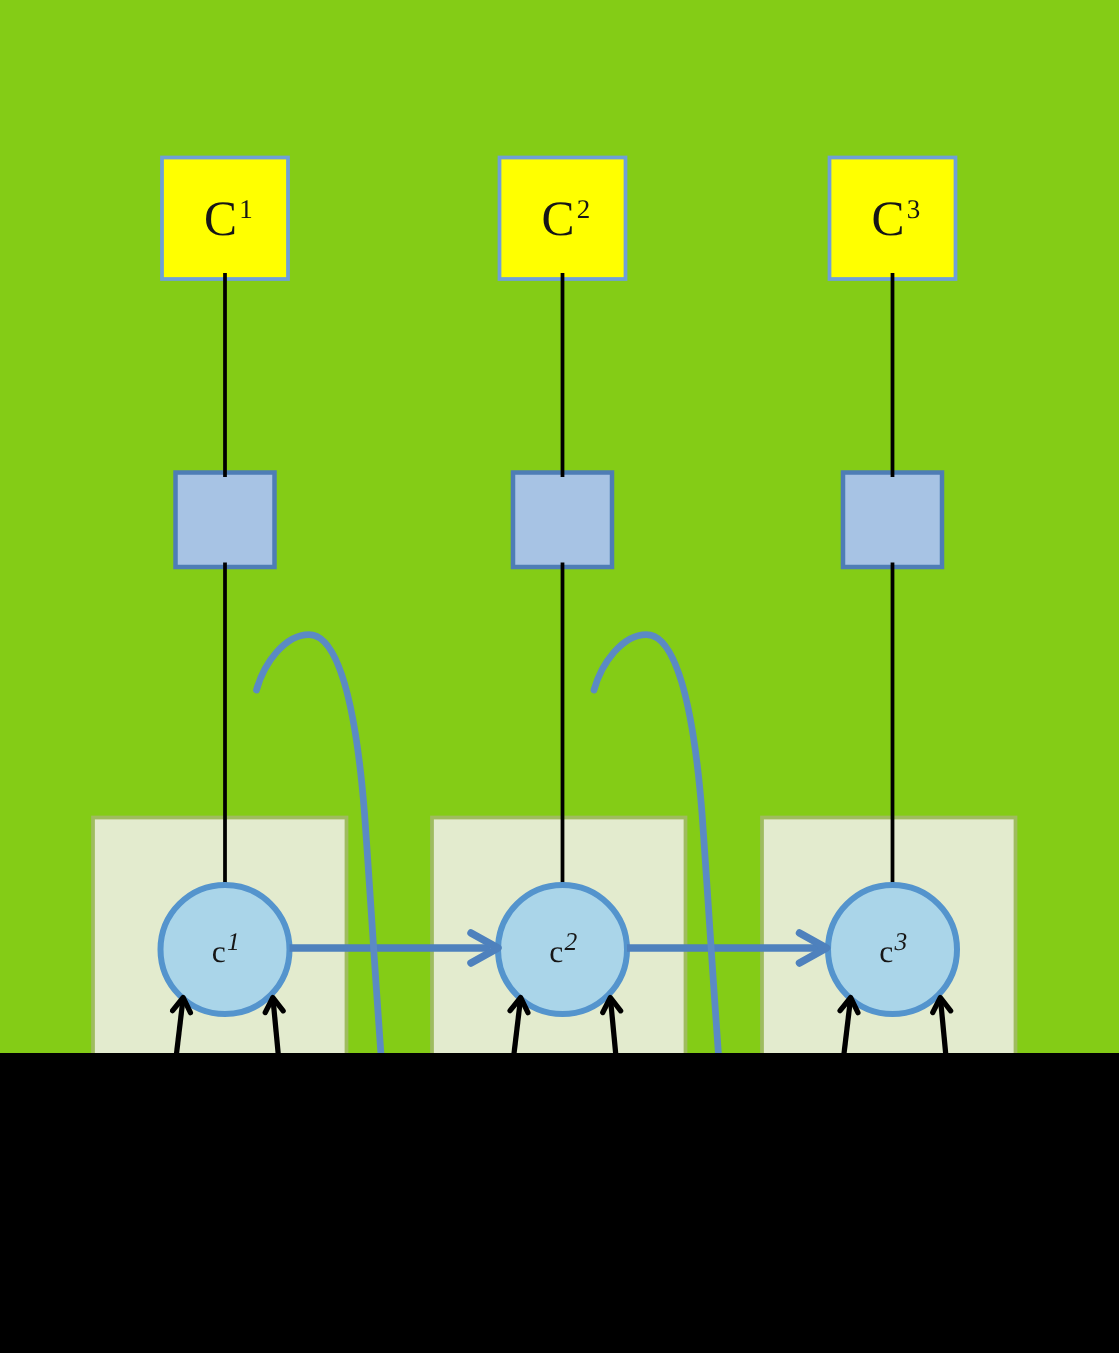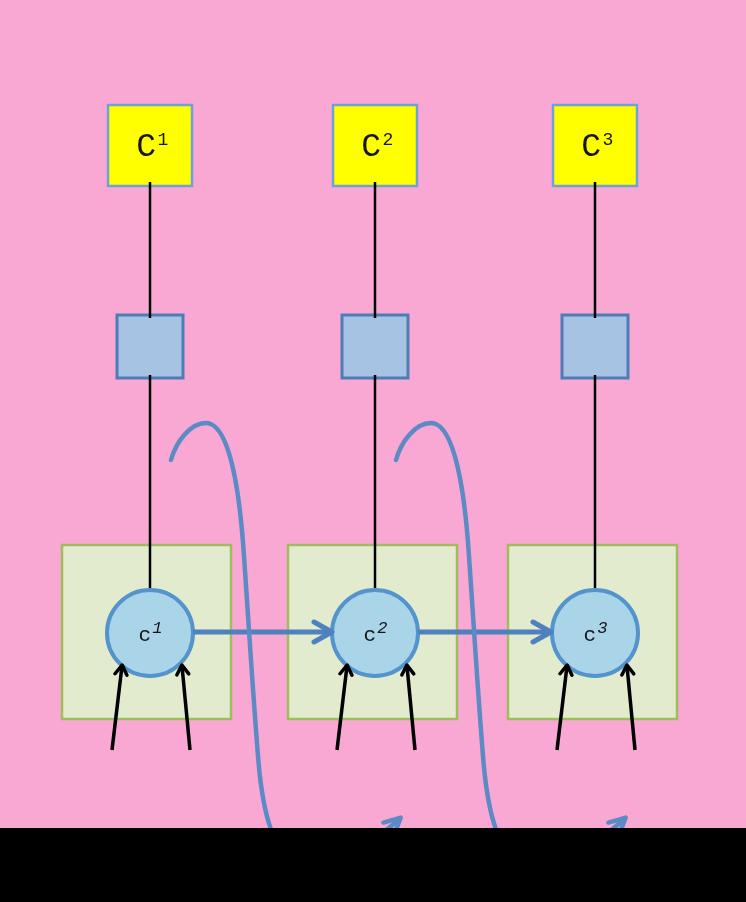--- a/index.html
+++ b/index.html
@@ -1,18 +1,18 @@
 <!DOCTYPE html>
 <html><head>
 <meta charset="utf-8">
 <style>
   html,body{margin:0;padding:0;background:#000;}
   .canvas{
-    position:relative;width:746px;height:828px;background:#f9a8d4;
-    font-family:Liberation Mono, monospace;overflow:hidden;
+    position:relative;width:746px;height:702px;background:#84cc16;
+    font-family:Liberation Serif, serif;overflow:hidden;
   }
   .canvas svg{position:absolute;left:0;top:0;}
 
   
   .context-box{stroke:#6FA0D8;stroke-width:2.5;}
   .input-square{stroke:#4E7DB5;stroke-width:3;}
   .cell-box{stroke:#9FBC5F;stroke-width:2.5;}
   .cell-circle{stroke:#5494CD;stroke-width:4;}
   .connector{stroke:#000;stroke-width:2.5;fill:none;}
   .input-arrow{stroke:#000;stroke-width:3.5;fill:none;}

